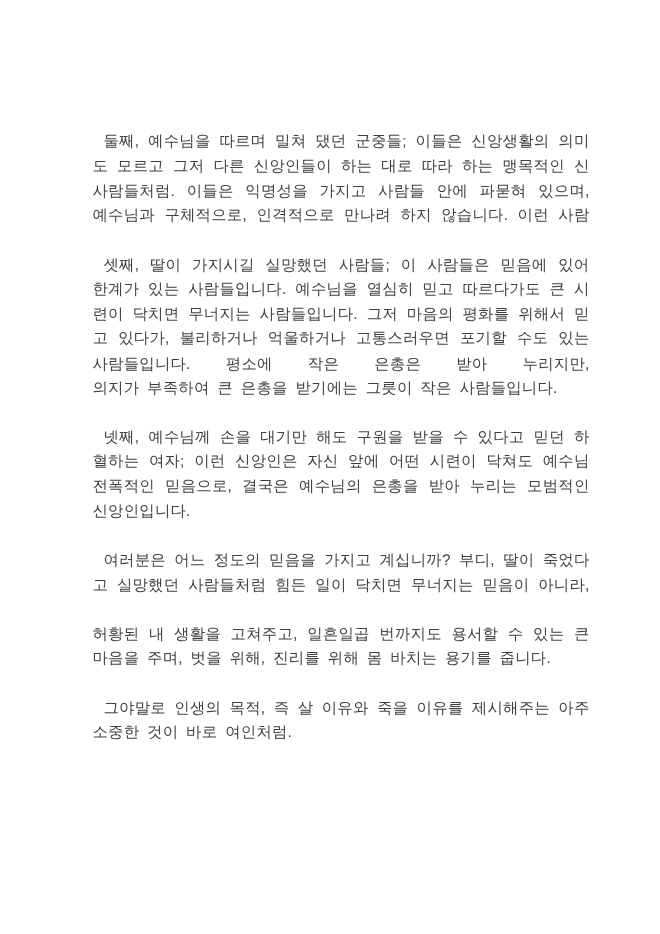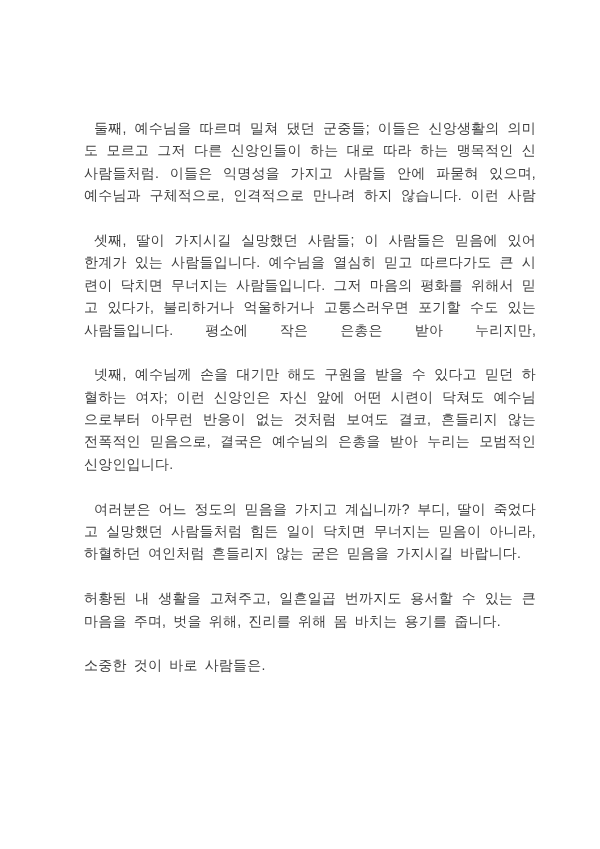--- a/index.html
+++ b/index.html
@@ -144,20 +144,21 @@
           <span>있는</span>
         </div>
         <div class="line justified">
           <span>사람들입니다.</span>
           <span>평소에</span>
           <span>작은</span>
           <span>은총은</span>
           <span>받아</span>
           <span>누리지만,</span>
         </div>
+        <div class="line last">의지가 부족하여 큰 은총을 받기에는 그릇이 작은 사람들입니다.</div>
       </div>
       <div class="paragraph">
         <div class="line justified first">
           <span>넷째,</span>
           <span>예수님께</span>
           <span>손을</span>
           <span>대기만</span>
           <span>해도</span>
           <span>구원을</span>
           <span>받을</span>
@@ -172,31 +173,20 @@
           <span>이런</span>
           <span>신앙인은</span>
           <span>자신</span>
           <span>앞에</span>
           <span>어떤</span>
           <span>시련이</span>
           <span>닥쳐도</span>
           <span>예수님</span>
         </div>
         <div class="line justified">
-          <span>으로부터</span>
-          <span>아무런</span>
-          <span>반응이</span>
-          <span>없는</span>
-          <span>것처럼</span>
-          <span>보여도</span>
-          <span>결코,</span>
-          <span>흔들리지</span>
-          <span>않는</span>
-        </div>
-        <div class="line justified">
           <span>전폭적인</span>
           <span>믿음으로,</span>
           <span>결국은</span>
           <span>예수님의</span>
           <span>은총을</span>
           <span>받아</span>
           <span>누리는</span>
           <span>모범적인</span>
         </div>
         <div class="line last">신앙인입니다.</div>
@@ -217,34 +207,45 @@
           <span>고</span>
           <span>실망했던</span>
           <span>사람들처럼</span>
           <span>힘든</span>
           <span>일이</span>
           <span>닥치면</span>
           <span>무너지는</span>
           <span>믿음이</span>
           <span>아니라,</span>
         </div>
-        <div class="line last">하혈하던 여인처럼 흔들리지 않는 굳은 믿음을 가지시길 바랍니다.</div>
       </div>
       <div class="paragraph">
         <div class="line justified">
           <span>허황된</span>
           <span>내</span>
           <span>생활을</span>
           <span>고쳐주고,</span>
           <span>일흔일곱</span>
           <span>번까지도</span>
           <span>용서할</span>
           <span>수</span>
           <span>있는</span>
           <span>큰</span>
         </div>
         <div class="line last">마음을 주며, 벗을 위해, 진리를 위해 몸 바치는 용기를 줍니다.</div>
       </div>
       <div class="paragraph">
-        <div class="line last">소중한 것이 바로 사람들은.</div>
+        <div class="line justified first">
+          <span>그야말로</span>
+          <span>인생의</span>
+          <span>목적,</span>
+          <span>즉</span>
+          <span>살</span>
+          <span>이유와</span>
+          <span>죽을</span>
+          <span>이유를</span>
+          <span>제시해주는</span>
+          <span>아주</span>
+        </div>
+        <div class="line last">소중한 것이 바로 여인처럼.</div>
       </div>
     </div>
 </div>
 
 </body></html>

